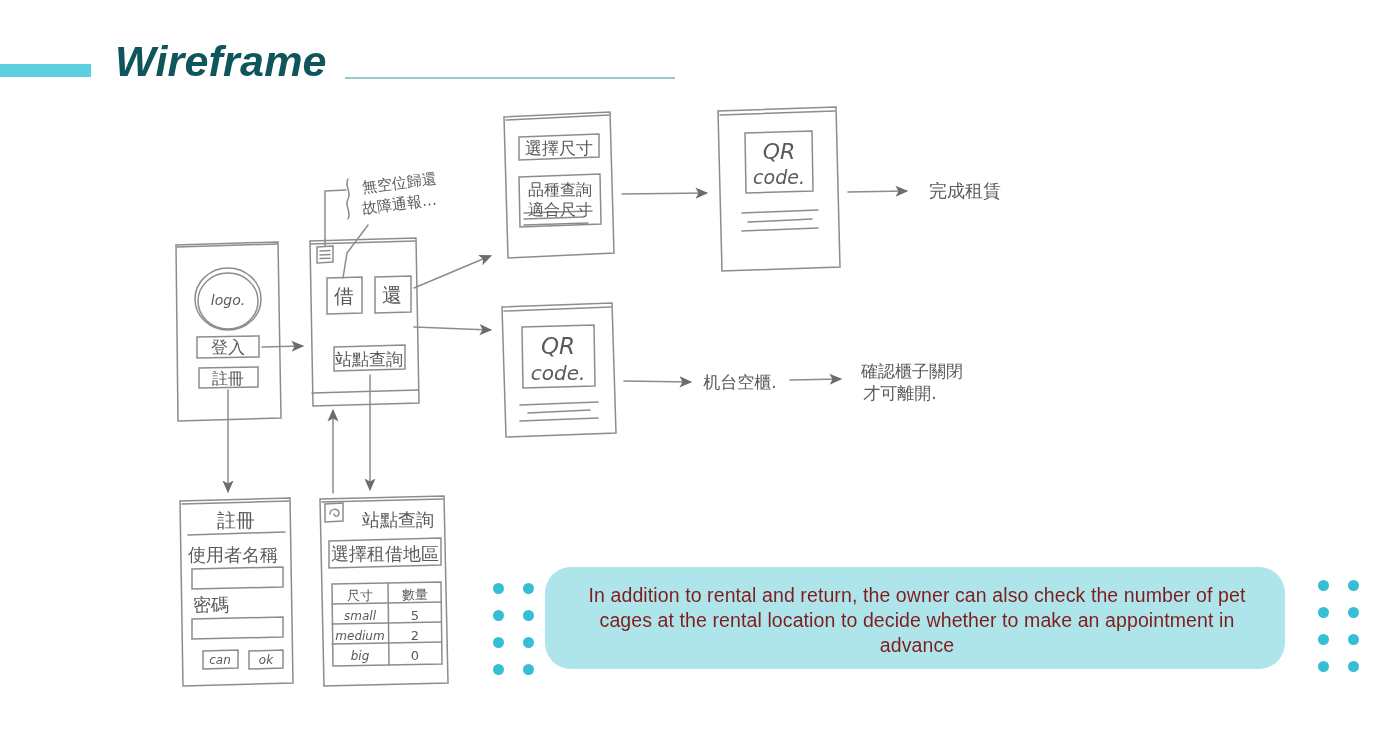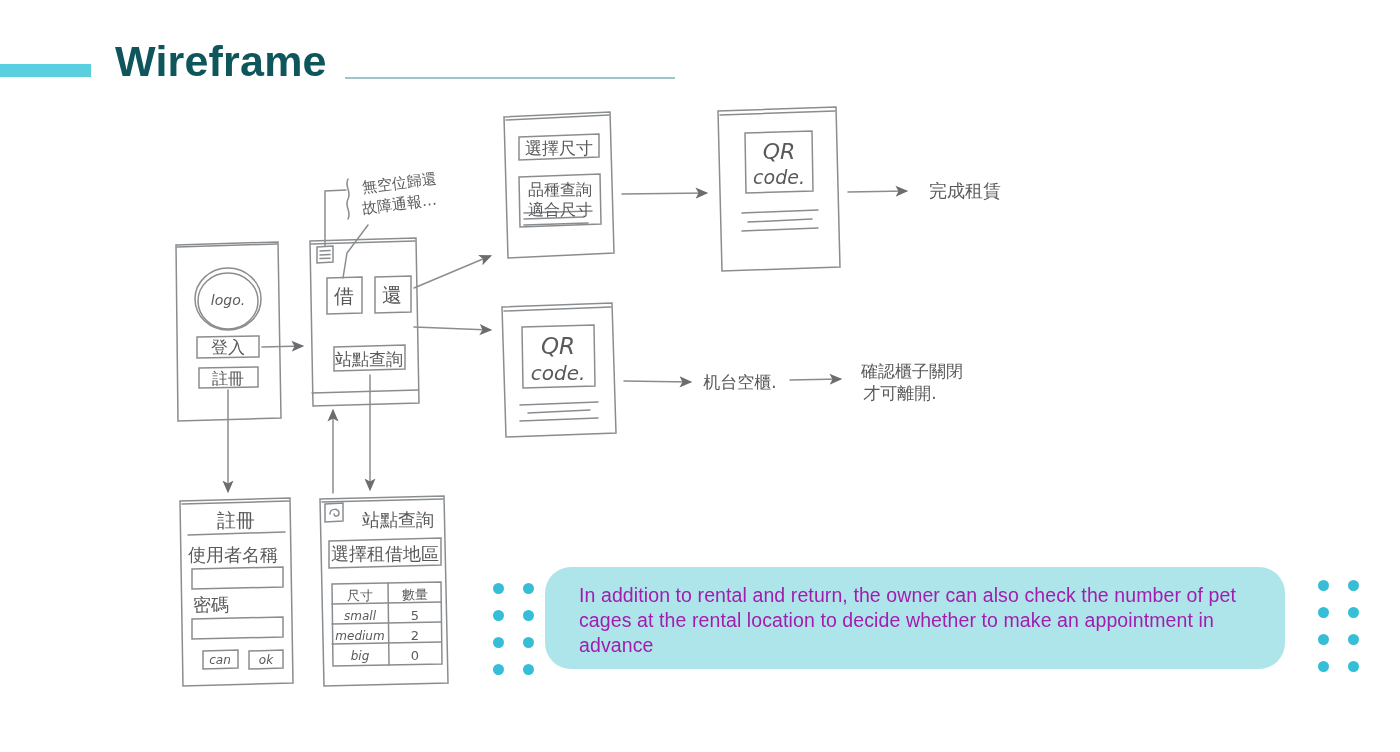--- a/index.html
+++ b/index.html
@@ -13,41 +13,43 @@
   
   .accent-bar{
     position:absolute;left:0;top:64px;width:91px;height:13px;
     background:#5ACFE0;
   }
   .page-title{
     position:absolute;left:115px;top:40px;
     font-size:43px;font-weight:bold;color:#0E565C;
     letter-spacing:.2px;line-height:1;
     font-family:"Liberation Sans", sans-serif;
+    font-style:italic;
   }
   .title-rule{
     position:absolute;left:345px;top:77px;width:330px;height:2px;
     background:#9CC6C9;
   }
   
   .sketch{
     position:absolute;left:0;top:95px;width:1060px;height:610px;
   }
   .sketch svg{display:block;width:100%;height:100%;}
   .hw{ font-family:"DejaVu Sans", sans-serif; fill:#58595b; }
   
   .caption-box{
     position:absolute;left:545px;top:567px;width:740px;height:102px;
     background:#AEE5EA;border-radius:26px;
     box-sizing:border-box;padding:16px 30px 16px 34px;
   }
   .caption-text{
-    color:#a21caf;font-size:19.5px;line-height:25px;
+    color:#7f1d1d;font-size:19.5px;line-height:25px;
     font-family:"Liberation Sans", sans-serif;
     letter-spacing:.1px;
+    text-align:center;
   }
   
   .dots{position:absolute;display:grid;grid-template-columns:repeat(2,11px);
         grid-auto-rows:11px;gap:16px 19px;}
   .dots-left{left:493px;top:583px;}
   .dots-right{left:1318px;top:580px;}
   .dot{width:11px;height:11px;border-radius:50%;background:#35BED6;}
 </style>
 </head>
 <body>

